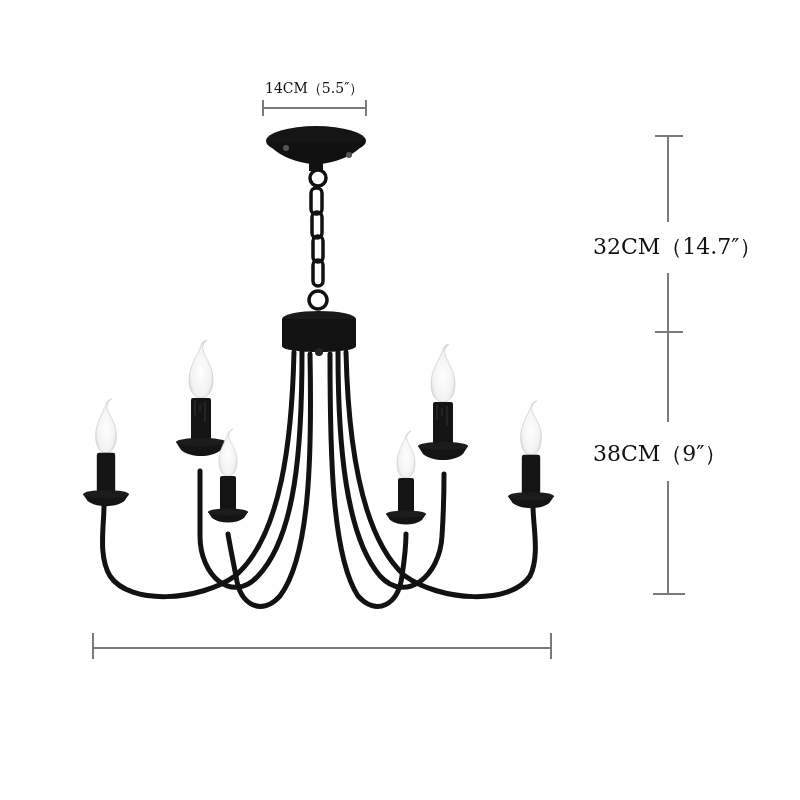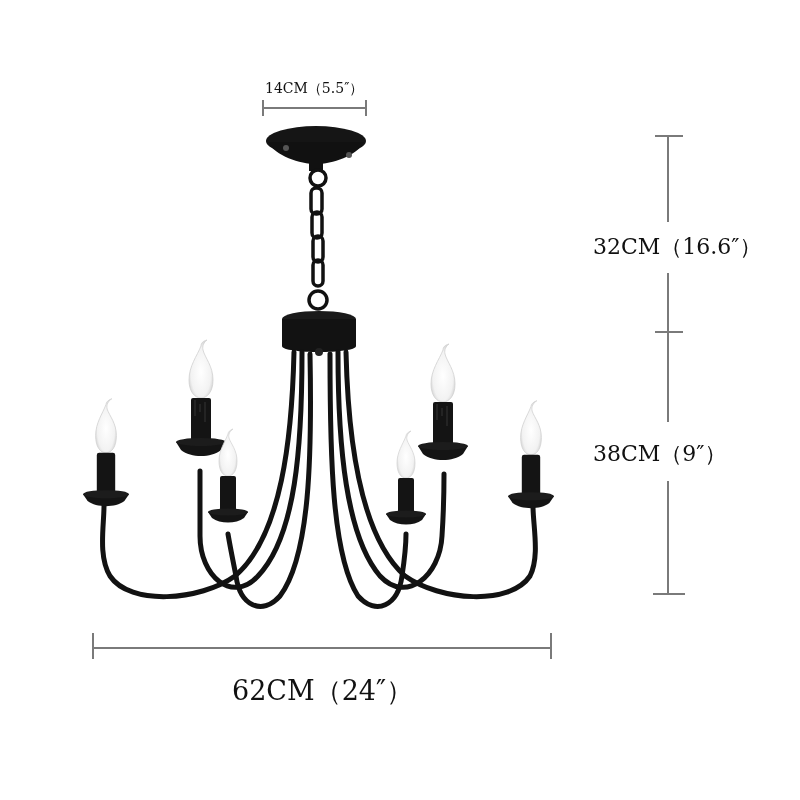--- a/index.html
+++ b/index.html
@@ -113,16 +113,15 @@
       </g>
     <g>
         <use href="#candle" transform="translate(443,396)"></use>
       </g>
     <g>
         <use href="#candle-small" transform="translate(531,448) scale(1.15)"></use>
       </g>
   </svg>
 
   <div class="dim-label lbl-top">14CM（5.5″）</div>
-  <div class="dim-label lbl-upper">32CM（16.6″）</div>
+  <div class="dim-label lbl-upper">32CM（14.7″）</div>
   <div class="dim-label lbl-lower">38CM（9″）</div>
-  <div class="dim-label lbl-width">62CM（24″）</div>
 </div>
 
 </body></html>

